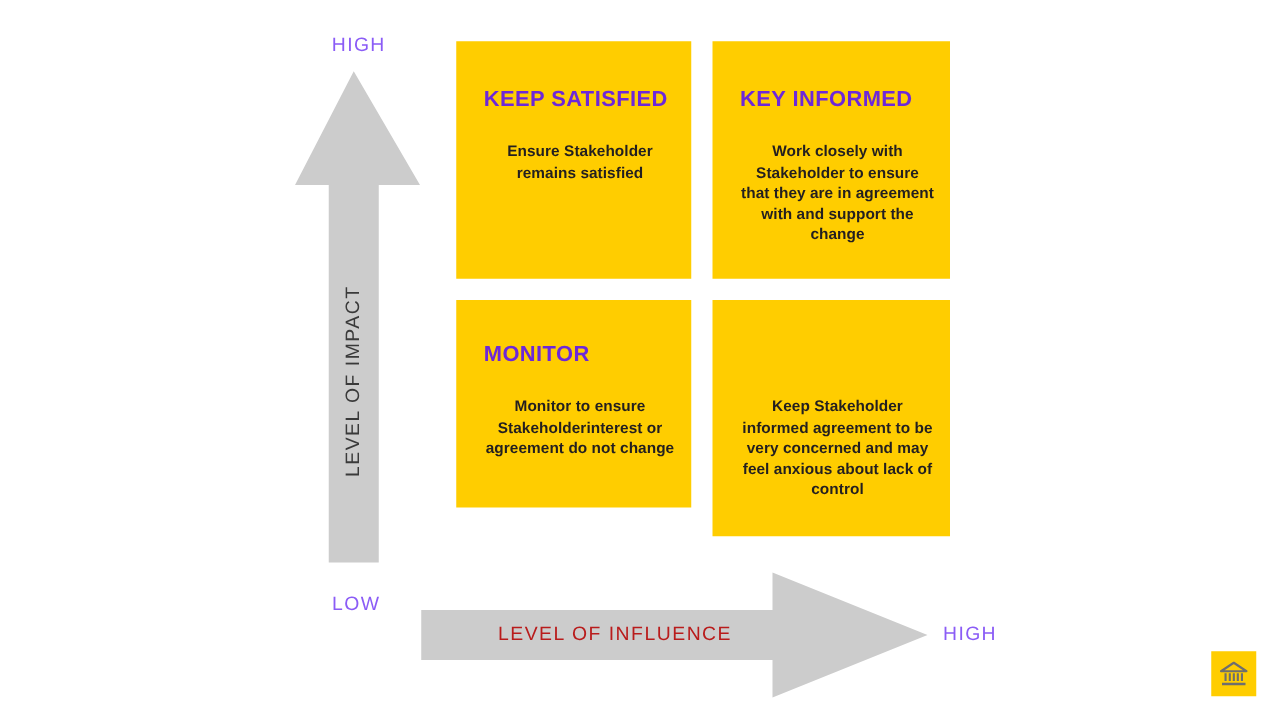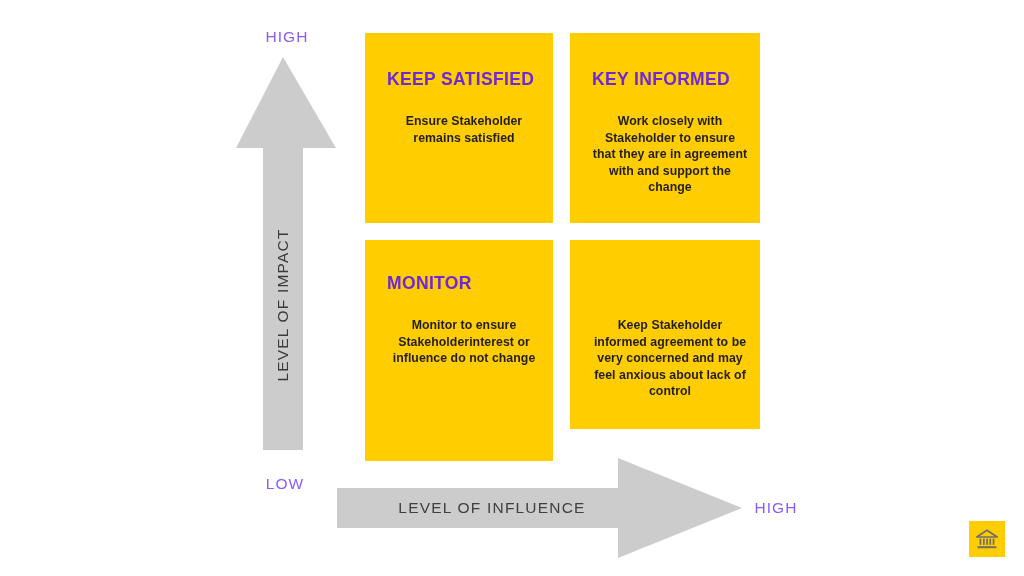--- a/index.html
+++ b/index.html
@@ -72,37 +72,37 @@
     font-size: 15.5px;
     letter-spacing: 1.2px;
     white-space: nowrap;
     line-height: 1;
   }
   #title-influence {
     position: absolute;
     left: 492px;
     top: 508px;
     transform: translate(-50%, -50%);
-    color: #404040;
+    color: #b91c1c;
     font-size: 15.5px;
     letter-spacing: 1.2px;
     white-space: nowrap;
     line-height: 1;
   }
 
   
   .quadrant {
     position: absolute;
     background: #ffcd00;
     box-sizing: border-box;
     padding: 0;
   }
   #quadrant-keep-satisfied { left: 365px; top: 33px;  width: 188px; height: 190px; }
   #quadrant-key-players    { left: 570px; top: 33px;  width: 190px; height: 190px; }
-  #quadrant-monitor        { left: 365px; top: 240px; width: 188px; height: 221px; padding-left: 48px; }
+  #quadrant-monitor        { left: 365px; top: 240px; width: 188px; height: 166px; padding-left: 48px; }
   #quadrant-keep-informed  { left: 570px; top: 240px; width: 190px; height: 189px; }
 
   .quadrant-title {
     position: absolute;
     left: 22px;
     color: #6d28d9;
     font-size: 17.5px;
     font-weight: 700;
     letter-spacing: 0.35px;
     line-height: 1;
@@ -170,21 +170,21 @@
     <div class="quadrant-body">Ensure Stakeholder remains satisfied</div>
   </div>
 
   <div class="quadrant" id="quadrant-key-players">
     <div class="quadrant-title">KEY INFORMED</div>
     <div class="quadrant-body">Work closely with Stakeholder to ensure that they are in agreement with and support the change</div>
   </div>
 
   <div class="quadrant" id="quadrant-monitor">
     <div class="quadrant-title">MONITOR</div>
-    <div class="quadrant-body">Monitor to ensure Stakeholderinterest or influence do not change</div>
+    <div class="quadrant-body">Monitor to ensure Stakeholderinterest or agreement do not change</div>
   </div>
 
   <div class="quadrant" id="quadrant-keep-informed">
     <div class="quadrant-body">Keep Stakeholder informed agreement to be very concerned and may feel anxious about lack of control</div>
   </div>
 
   <div id="brand-badge">
     <svg width="24" height="22" viewBox="0 0 24 22">
 
       <path d="M12 2.2 L22.2 9.0 L1.8 9.0 Z" fill="none" stroke="#6E6E6E" stroke-width="1.7" stroke-linejoin="round"></path>

